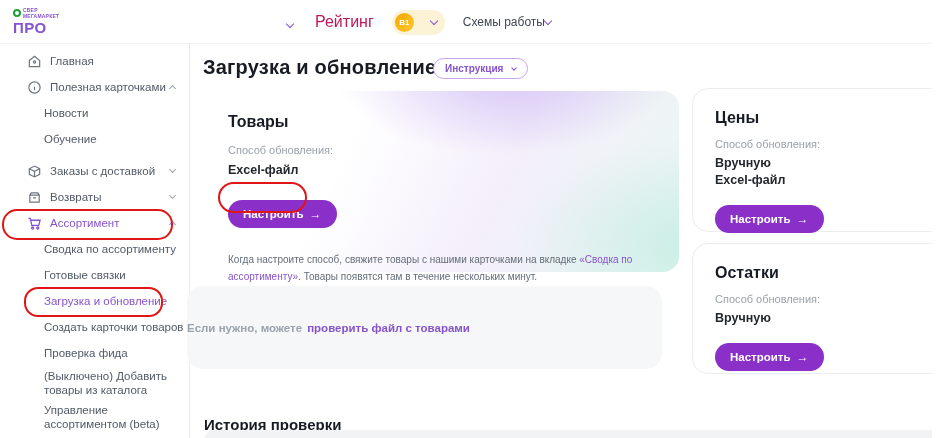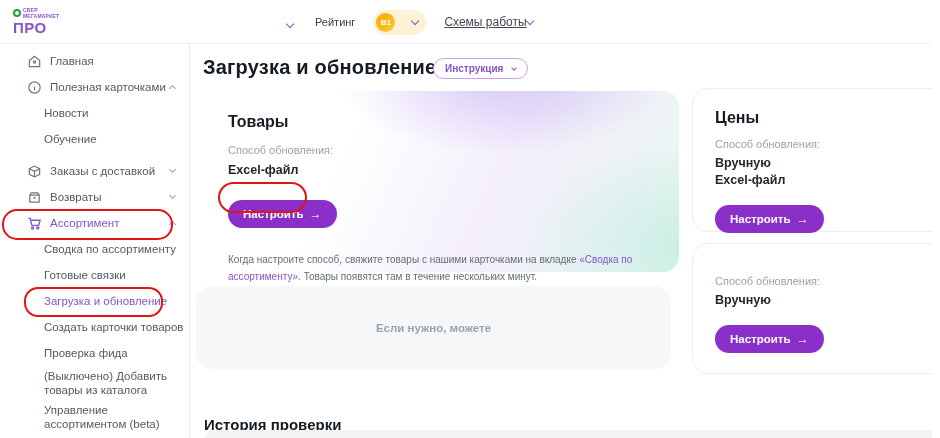--- a/index.html
+++ b/index.html
@@ -13,27 +13,27 @@
   .logo { margin-left:13px; line-height:1; cursor:pointer; }
   .logo-row { display:flex; align-items:flex-start; gap:2px; }
   .logo-dot { width:8px; height:8px; border-radius:50%; border:2px solid #21a038; display:inline-block; margin-top:1px; }
   .logo-small { font-size:5px; font-weight:bold; color:#8654cc; letter-spacing:.2px; line-height:1.15; }
   .logo-pro { font-size:15px; font-weight:bold; color:#8654cc; letter-spacing:.5px; margin-top:1px; }
   .hdr-center { position:absolute; left:283px; top:0; height:44px; display:flex; align-items:center; gap:18px; }
   .chev { width:6px; height:6px; border-right:1.6px solid currentColor; border-bottom:1.6px solid currentColor;
           display:inline-block; transform:rotate(45deg); margin-top:-3px; }
   .chev.up { transform:rotate(-135deg); margin-top:3px; }
   .hdr-chev { color:#8654cc; cursor:pointer; padding:4px; }
-  .rating-label { font-size:11px; color:#404040; }
+  .rating-label { font-size:16px; color:#be185d; }
   .rating-pill { display:flex; align-items:center; gap:17px; background:#fcf3d6; border-radius:13px;
                  padding:3px 8px 3px 3px; cursor:pointer; }
   .rating-badge { width:19px; height:19px; border-radius:50%; background:linear-gradient(135deg,#f7a600,#ffc933);
                   color:#fff; font-size:8px; font-weight:bold; display:flex; align-items:center; justify-content:center; }
   .rating-pill .chev { color:#8654cc; }
-  .schemes { font-size:12px; color:#3f4752; display:flex; align-items:center; cursor:pointer;text-decoration:underline; }
+  .schemes { font-size:12px; color:#3f4752; display:flex; align-items:center; cursor:pointer; }
   .schemes .chev { color:#8654cc; }
 
   
   .sidebar { position:absolute; top:44px; left:12px; bottom:0; width:178px; background:#fff;
              border-right:1px solid #e9ebee; padding-top:4px; }
   .side-item { display:flex; align-items:center; height:26px; padding-left:14px; padding-right:14px;
                font-size:11.5px; color:#515a66; cursor:pointer; white-space:nowrap; }
   .side-item .ico { width:16px; height:16px; margin-right:8px; flex:0 0 16px; display:flex; align-items:center; justify-content:center; }
   .side-item.lvl1 { padding-left:32px; }
   .side-item .chev { color:#9aa2ac; margin-left:auto; width:5px; height:5px; }
@@ -59,22 +59,22 @@
   .method-label { font-size:11px; color:#9aa1ab; margin-top:13px; }
   .method-value { font-size:12.5px; font-weight:bold; color:#23282f; margin-top:7px; }
   .btn { display:inline-flex; align-items:center; gap:6px; background:#8b2fc9; color:#fff; border:none;
          border-radius:14px; padding:7px 15px; font-size:11.5px; font-weight:bold; cursor:pointer;
          font-family:"Liberation Sans", sans-serif; }
   .btn .arr { font-size:12px; font-weight:bold; }
   .card-products .btn { margin-top:23px; }
   .prod-note { margin-top:23px; font-size:10px; line-height:1.7; color:#646d78; max-width:440px; }
   .prod-note .note-link { color:#8654cc; cursor:pointer; }
 
-  .card-check { left:196px; top:286px; width:475px; height:83px; background:#f6f7f9;
-                display:flex; align-items:center; justify-content:center; }
+  .card-check { left:187px; top:286px; width:475px; height:83px; background:#f6f7f9;
+                display:flex; align-items:center; justify-content:flex-start; }
   .card-check .txt { font-size:11.5px; font-weight:bold; color:#9aa3ad; }
   .card-check .lnk { font-size:11.5px; font-weight:bold; color:#8654cc; margin-left:5px; cursor:pointer; }
 
   .card-right { left:692px; width:262px; background:#fff; border:1px solid #ecedf1; padding:20px 22px; }
   .card-prices { top:88px; height:144px; }
   .card-stocks { top:243px; height:131px; }
   .card-right .method-label { margin-top:11px; }
   .card-right .method-value { margin-top:6px; }
   .card-right .btn { margin-top:18px; }
 
@@ -233,34 +233,36 @@
     </button>
     <p class="prod-note">
       <span>Когда настроите способ, свяжите товары с нашими карточками на вкладке</span>
       <span class="note-link">«Сводка по ассортименту».</span>
       <span> Товары появятся там в течение нескольких минут.</span>
     </p>
   </section>
 
   <section class="card card-check">
     <span class="txt">Если нужно, можете</span>
+    <span class="lnk">проверить файл с товарами</span>
   </section>
 
   <section class="card card-right card-prices">
     <div class="card-title">Цены</div>
     <div class="method-label">Способ обновления:</div>
     <div class="method-value">Вручную</div>
     <div class="method-value" style="margin-top:3px;">Excel-файл</div>
     <button class="btn">
       <span>Настроить</span>
       <span class="arr">→</span>
     </button>
   </section>
 
   <section class="card card-right card-stocks">
+    <div class="card-title">Остатки</div>
     <div class="method-label">Способ обновления:</div>
     <div class="method-value">Вручную</div>
     <button class="btn">
       <span>Настроить</span>
       <span class="arr">→</span>
     </button>
   </section>
 
   <h2 class="history-title">История проверки</h2>
   <div class="history-card"></div>

